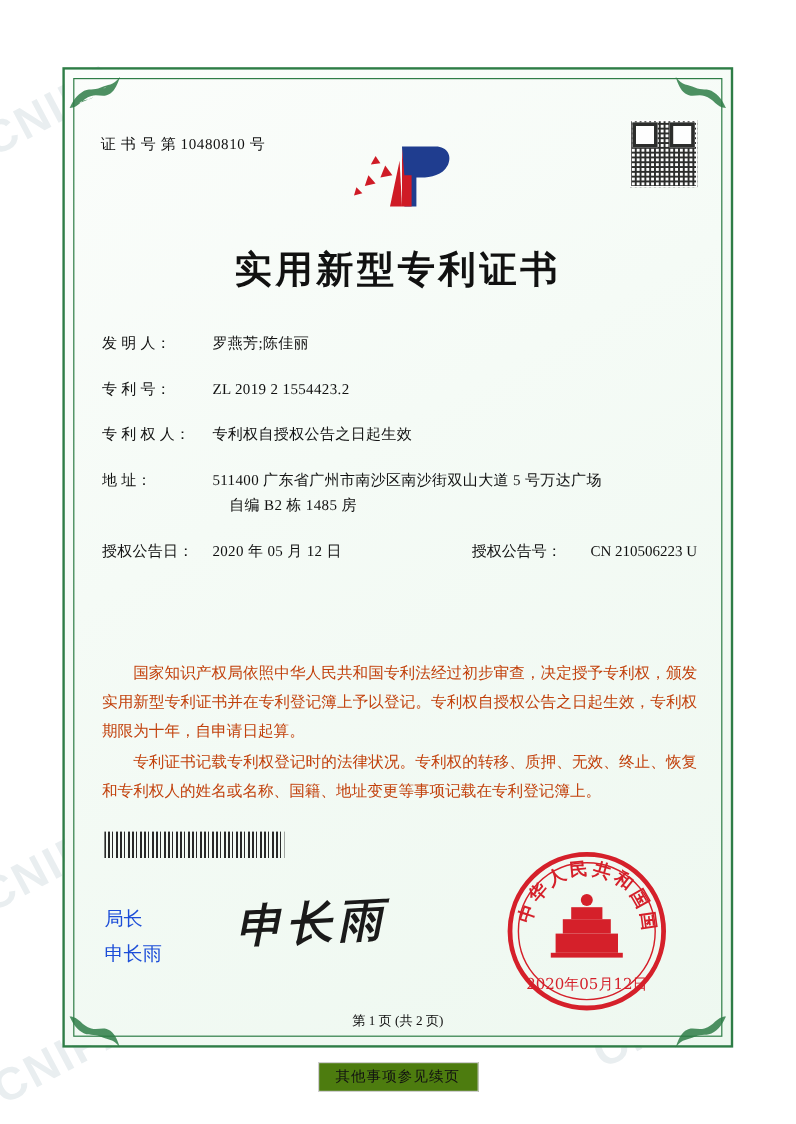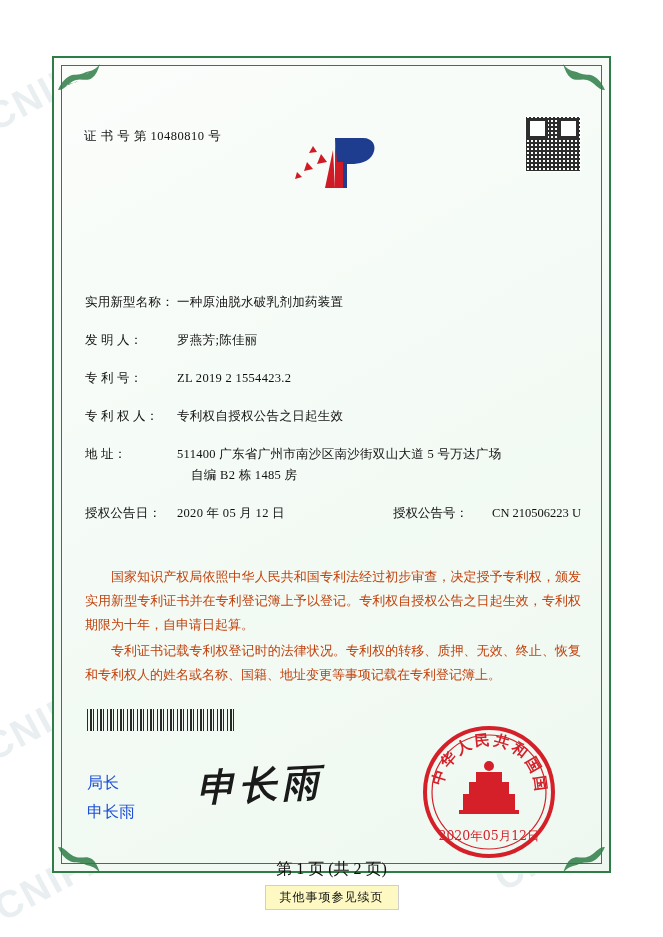--- a/index.html
+++ b/index.html
@@ -68,21 +68,21 @@
   }
   .corner svg { width: 100%; height: 100%; display: block; }
   .corner.tl { left: 56px; top: 60px; }
   .corner.tr { right: 56px; top: 60px; transform: scaleX(-1); }
   .corner.bl { left: 56px; bottom: 60px; transform: scaleY(-1); }
   .corner.br { right: 56px; bottom: 60px; transform: scale(-1,-1); }
 
   .content {
     position: absolute;
     left: 52px;
-    top: 72px;
+    top: 56px;
     width: 559px;
     height: 829px;
     z-index: 4;
   }
 
   
   .cert-no {
     position: absolute;
     left: 32px;
     top: 56px;
@@ -218,34 +218,34 @@
     color: #1a1a1a;
     letter-spacing: 4px;
     transform: rotate(-3deg);
   }
 
   .pagenum {
     position: absolute;
     left: 0; right: 0;
     top: 787px;
     text-align: center;
-    font-size: 16px;
+    font-size: 11px;
     color: #111;
   }
 
   
   .footnote {
     position: absolute;
     left: 50%;
     transform: translateX(-50%);
     top: 885px;
     font-size: 12px;
     color: #111;
     border: 1px solid #cfcfcf;
-    background: #fef9c3;
+    background: #4d7c0f;
     padding: 3px 14px;
     z-index: 5;
     letter-spacing: 1px;
   }
 </style>
 </head>
 <body>
 
 <div id="page">
 
@@ -297,27 +297,24 @@
         <path d="M58 6 L86 6 C96 6 100 14 96 22 C92 30 82 32 74 32 L70 32 L70 56 L60 56 Z" fill="#1f3d8f"></path>
         <path d="M58 8 L58 56 L66 56 L66 30 L60 30 Z" fill="#cf1b26"></path>
         <path d="M56 18 L58 56 L48 56 Z" fill="#cf1b26"></path>
         <path d="M44 22 L50 30 L40 32 Z" fill="#cf1b26"></path>
         <path d="M30 30 L36 37 L27 39 Z" fill="#cf1b26"></path>
         <path d="M20 40 L25 45 L18 47 Z" fill="#cf1b26"></path>
         <path d="M36 14 L40 20 L32 21 Z" fill="#cf1b26"></path>
       </svg>
     </div>
 
+    <div class="title">实用新型专利证书</div>
 
     <div class="fields">
 
-      <div class="row">
-        <div class="lbl">实用新型名称：</div>
-        <div class="val">一种原油脱水破乳剂加药装置</div>
-      </div>
 
       <div class="row">
         <div class="lbl">发    明    人：</div>
         <div class="val">罗燕芳;陈佳丽</div>
       </div>
 
       <div class="row">
         <div class="lbl">专  利  号：</div>
         <div class="val">ZL 2019 2 1554423.2</div>
       </div>

